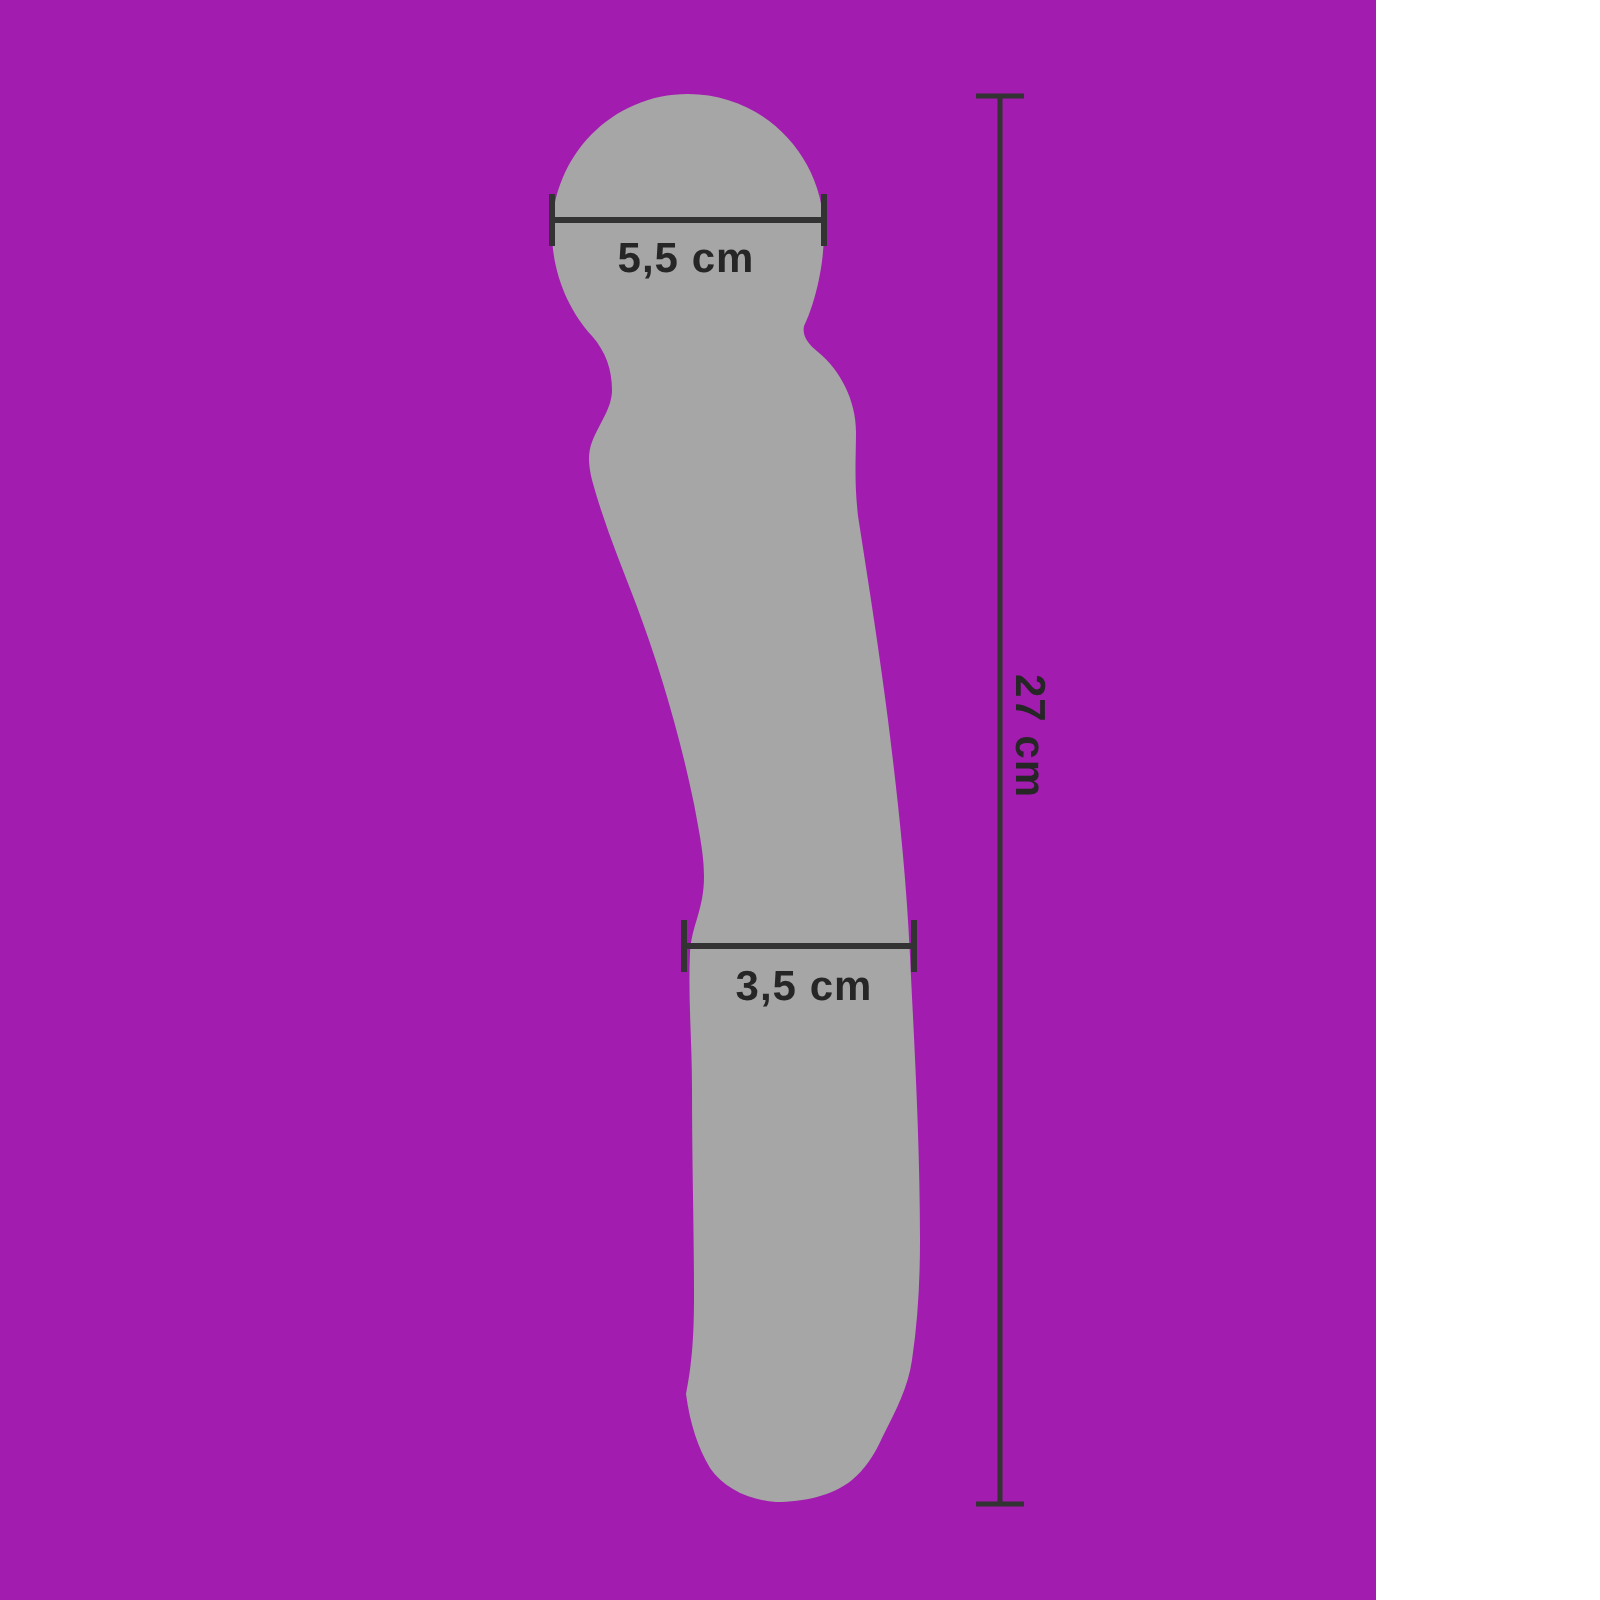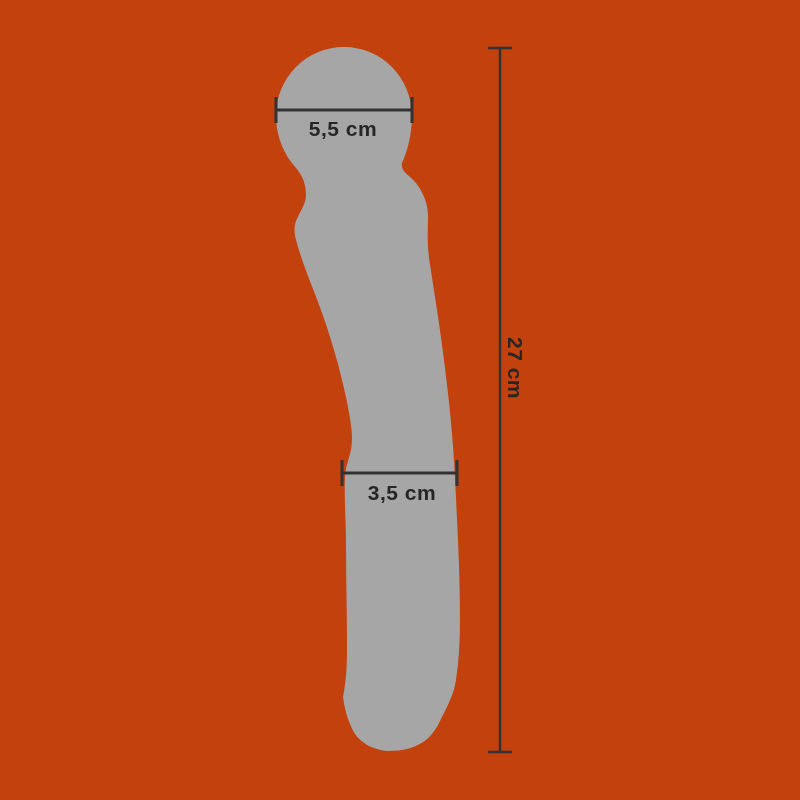--- a/index.html
+++ b/index.html
@@ -5,23 +5,23 @@
   html, body {
     margin: 0;
     padding: 0;
     width: 800px;
     height: 800px;
     background: #ffffff;
     overflow: hidden;
   }
   .stage {
     position: relative;
-    width: 800px;
+    width: 688px;
     height: 800px;
-    background: #c2410c;
+    background: #a21caf;
   }
   svg {
     display: block;
   }
   .dim-label {
     font-family: "Liberation Sans", "DejaVu Sans", sans-serif;
     font-weight: bold;
     font-size: 21px;
     letter-spacing: 0.5px;
   }

